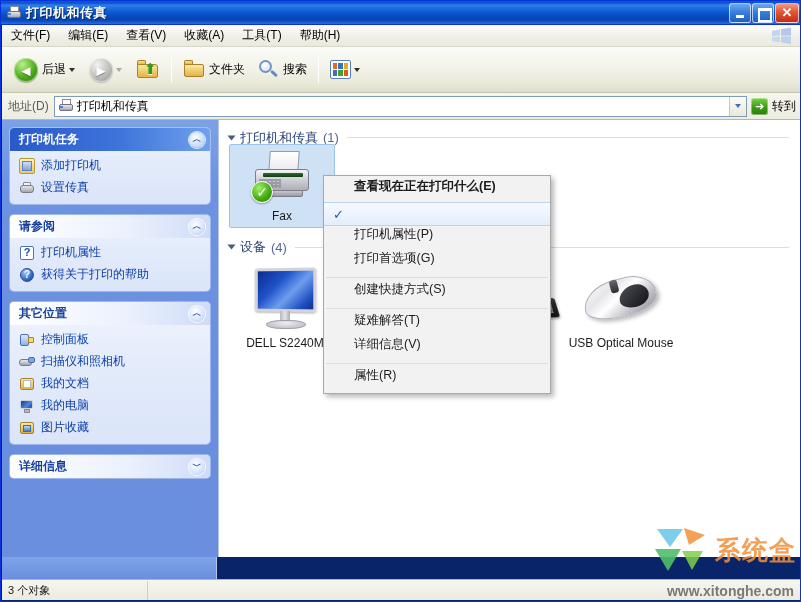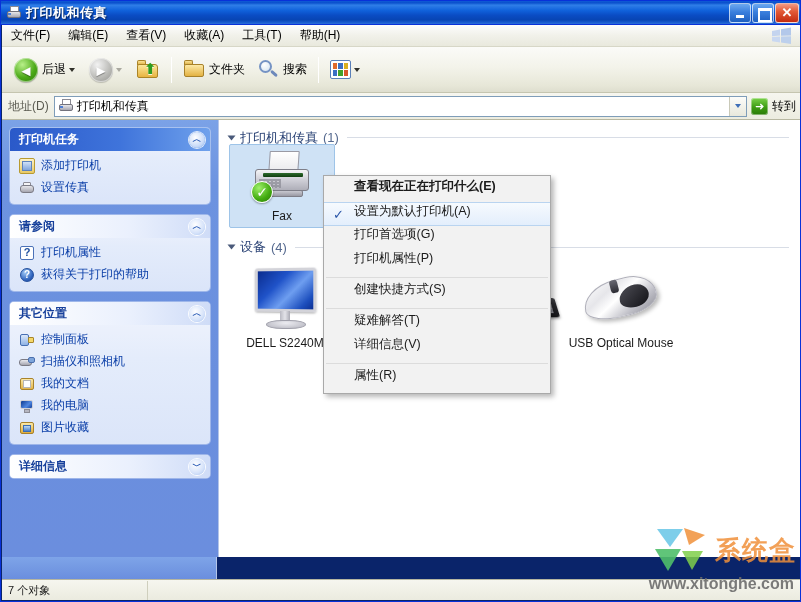--- a/index.html
+++ b/index.html
@@ -288,22 +288,22 @@
     position:absolute; right:4px; bottom:18px; width:200px; height:58px;
     z-index: 30; pointer-events:none;
     display:flex; flex-direction:column; align-items:flex-end;
   }
   #wm-row { display:flex; align-items:center; }
   #wm-text {
     font-size: 26px; font-weight:bold; color:#f0903a; letter-spacing:1px;
     opacity:0.85; line-height:1; margin-left:4px;
   }
   #wm-url {
-    font-size: 16px; font-weight:bold; color:#6d6d6d; opacity:0.9;
-    margin-top:0; margin-right:2px;
+    font-size: 14px; font-weight:bold; color:#6d6d6d; opacity:0.9;
+    margin-top:8px; margin-right:2px;
   }
 
   
   .ic { position:relative; display:block; }
 
   
   .ico-printer-sm { width:16px;height:16px; }
   .ico-printer-sm .pbody {
     position:absolute; left:1px; top:6px; width:14px; height:7px;
     background: linear-gradient(to bottom,#e7e7ea,#a8a8b2);
@@ -861,27 +861,26 @@
 
     </div>
   </div>
 
   <div id="ctxmenu">
     <div class="ctx-item bold">
       <span>查看现在正在打印什么(E)</span>
     </div>
     <div class="ctx-item hl">
       <span class="tick">✓</span>
-      <span>设置为默认打印机(A)</span>
+    </div>
+    <div class="ctx-item">
+      <span>打印机属性(P)</span>
     </div>
     <div class="ctx-item">
       <span>打印首选项(G)</span>
-    </div>
-    <div class="ctx-item">
-      <span>打印机属性(P)</span>
     </div>
     <div class="ctx-sep"></div>
     <div class="ctx-item">
       <span>创建快捷方式(S)</span>
     </div>
     <div class="ctx-sep"></div>
     <div class="ctx-item">
       <span>疑难解答(T)</span>
     </div>
     <div class="ctx-item">
@@ -889,21 +888,21 @@
     </div>
     <div class="ctx-sep"></div>
     <div class="ctx-item">
       <span>属性(R)</span>
     </div>
   </div>
 
   <div id="bluestrip"></div>
 
   <div id="statusbar">
-    <div id="status-cell">7 个对象</div>
+    <div id="status-cell">3 个对象</div>
   </div>
 
   <div id="watermark">
     <div id="wm-row">
       <svg width="58" height="50" viewBox="0 0 58 50">
         <path d="M4,4 L30,4 L17,22 Z" fill="#6fc9e8" opacity="0.9"></path>
         <path d="M31,3 L52,10 L36,20 Z" fill="#f0903a" opacity="0.85"></path>
         <path d="M2,24 L28,24 L15,46 Z" fill="#4fbf6a" opacity="0.9"></path>
         <path d="M29,26 L50,26 L39,45 Z" fill="#7fcf4a" opacity="0.85"></path>
       </svg>

